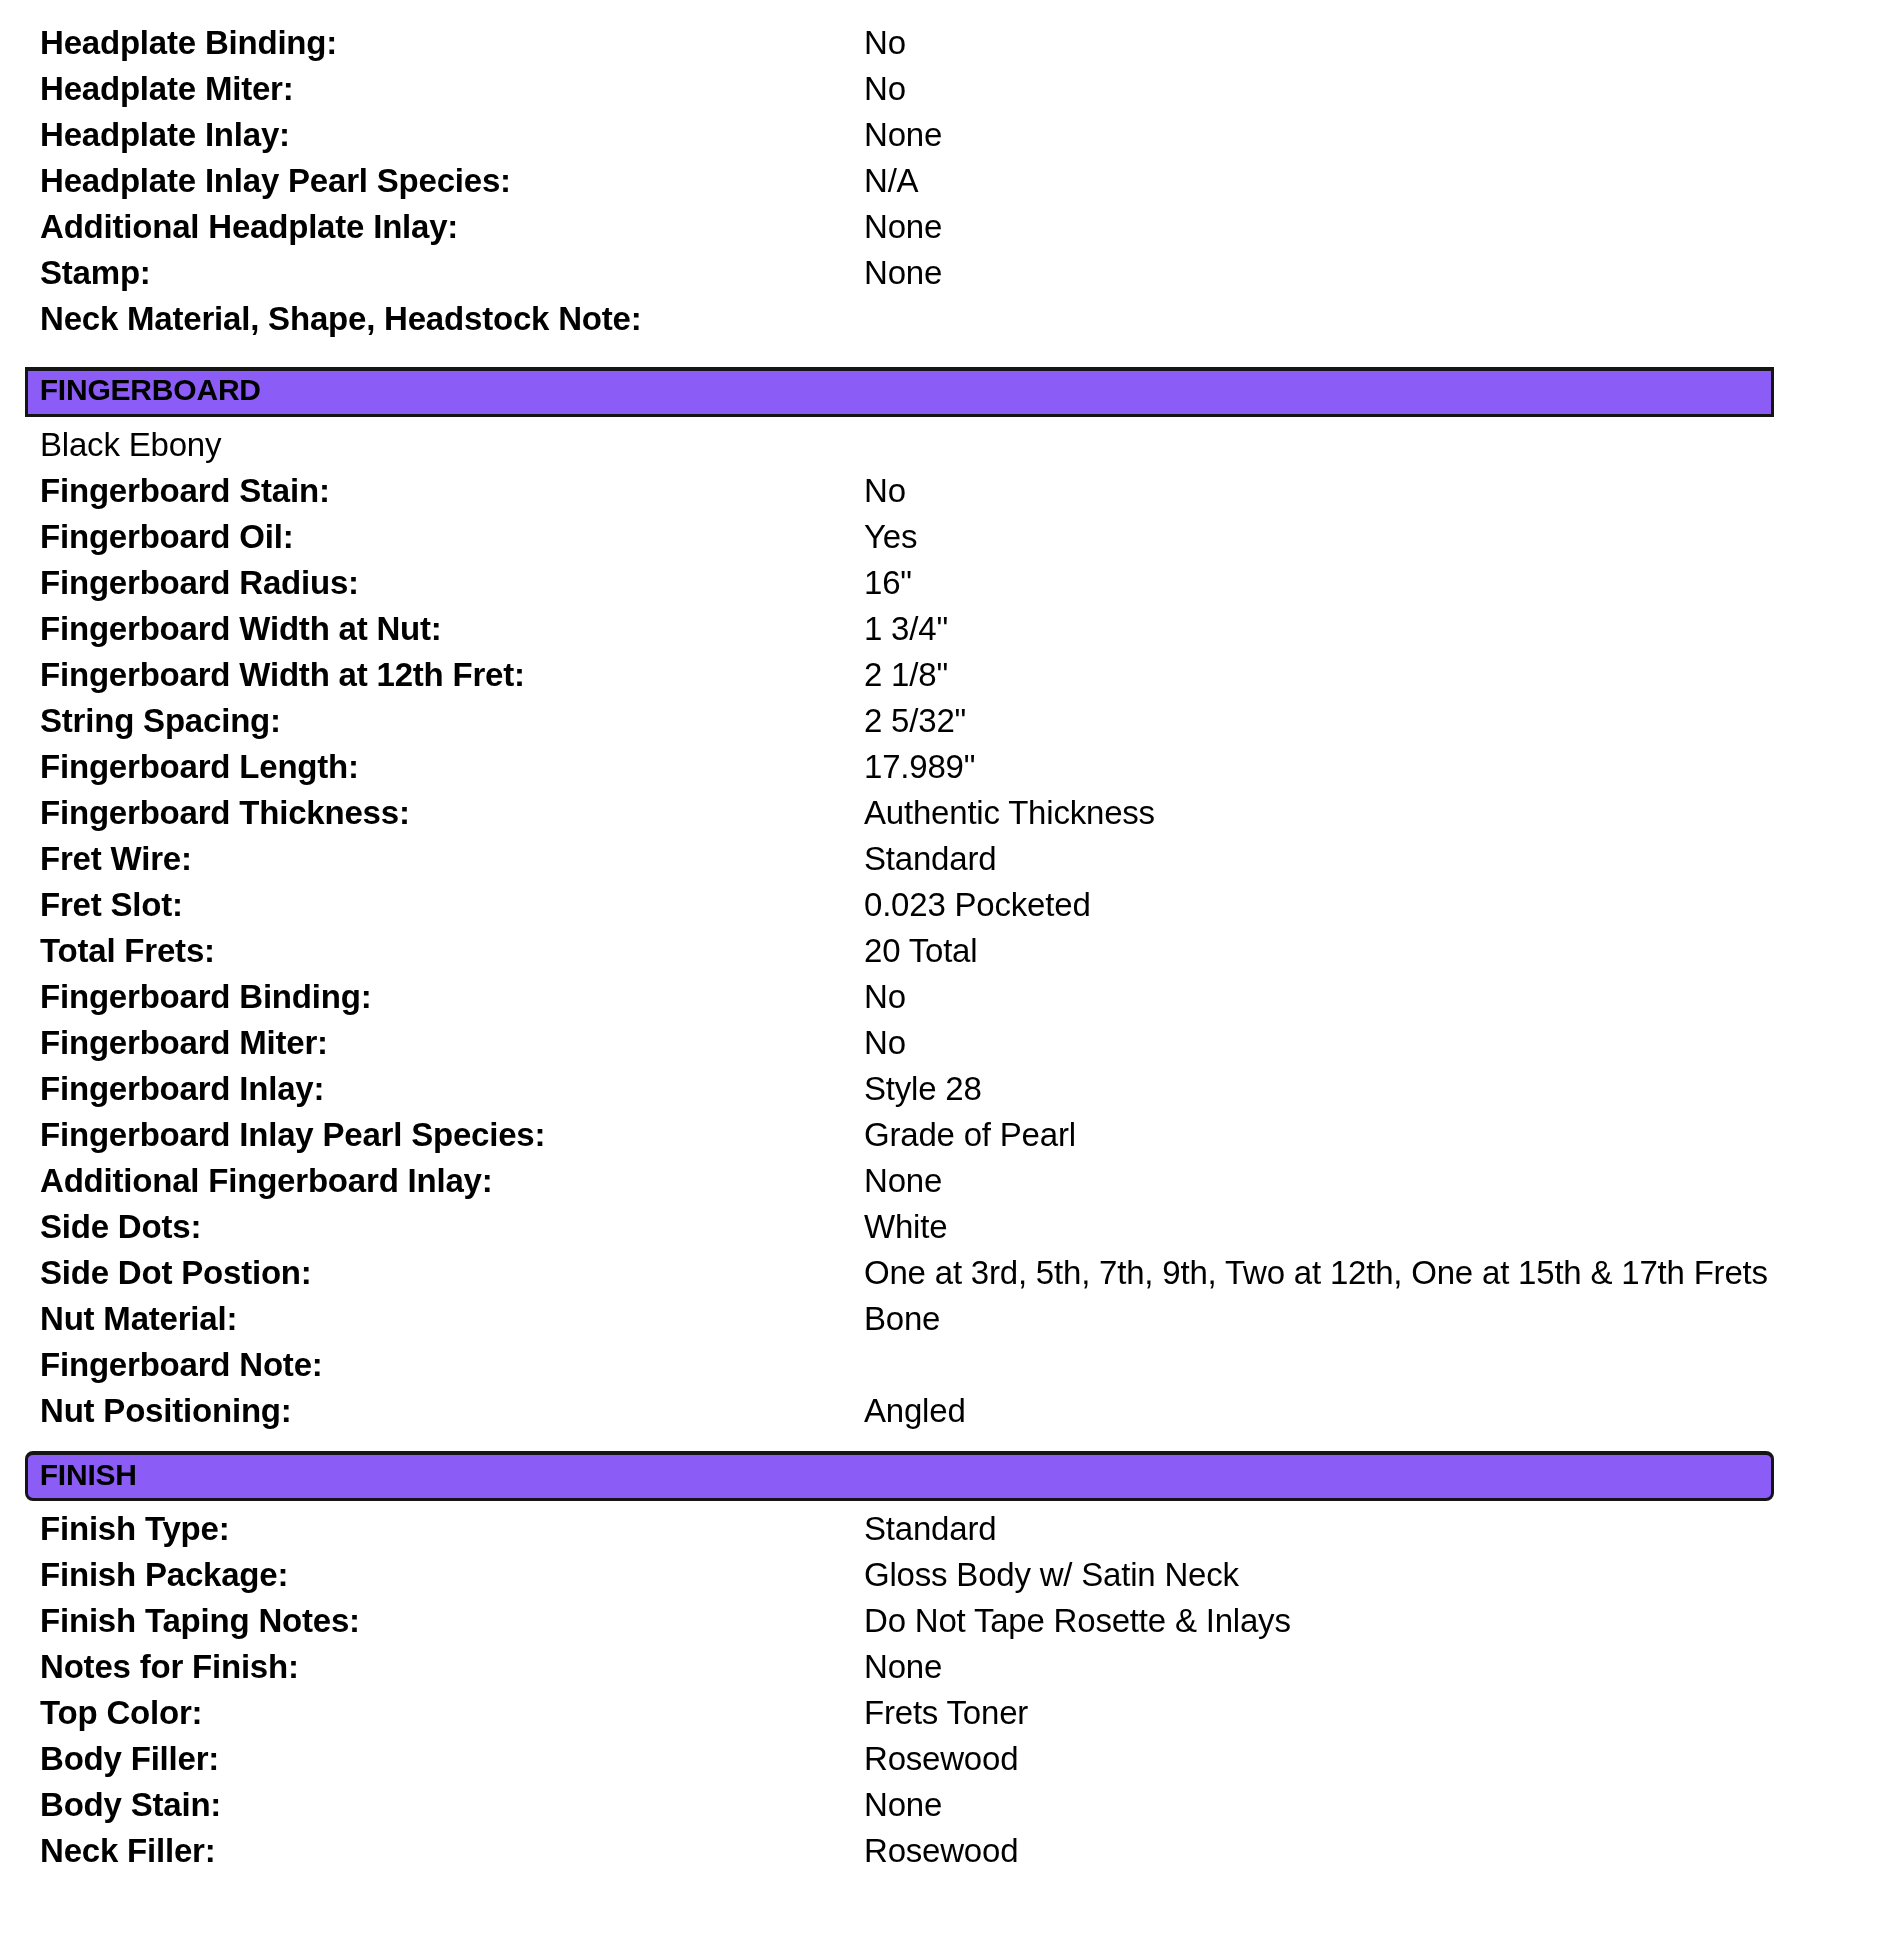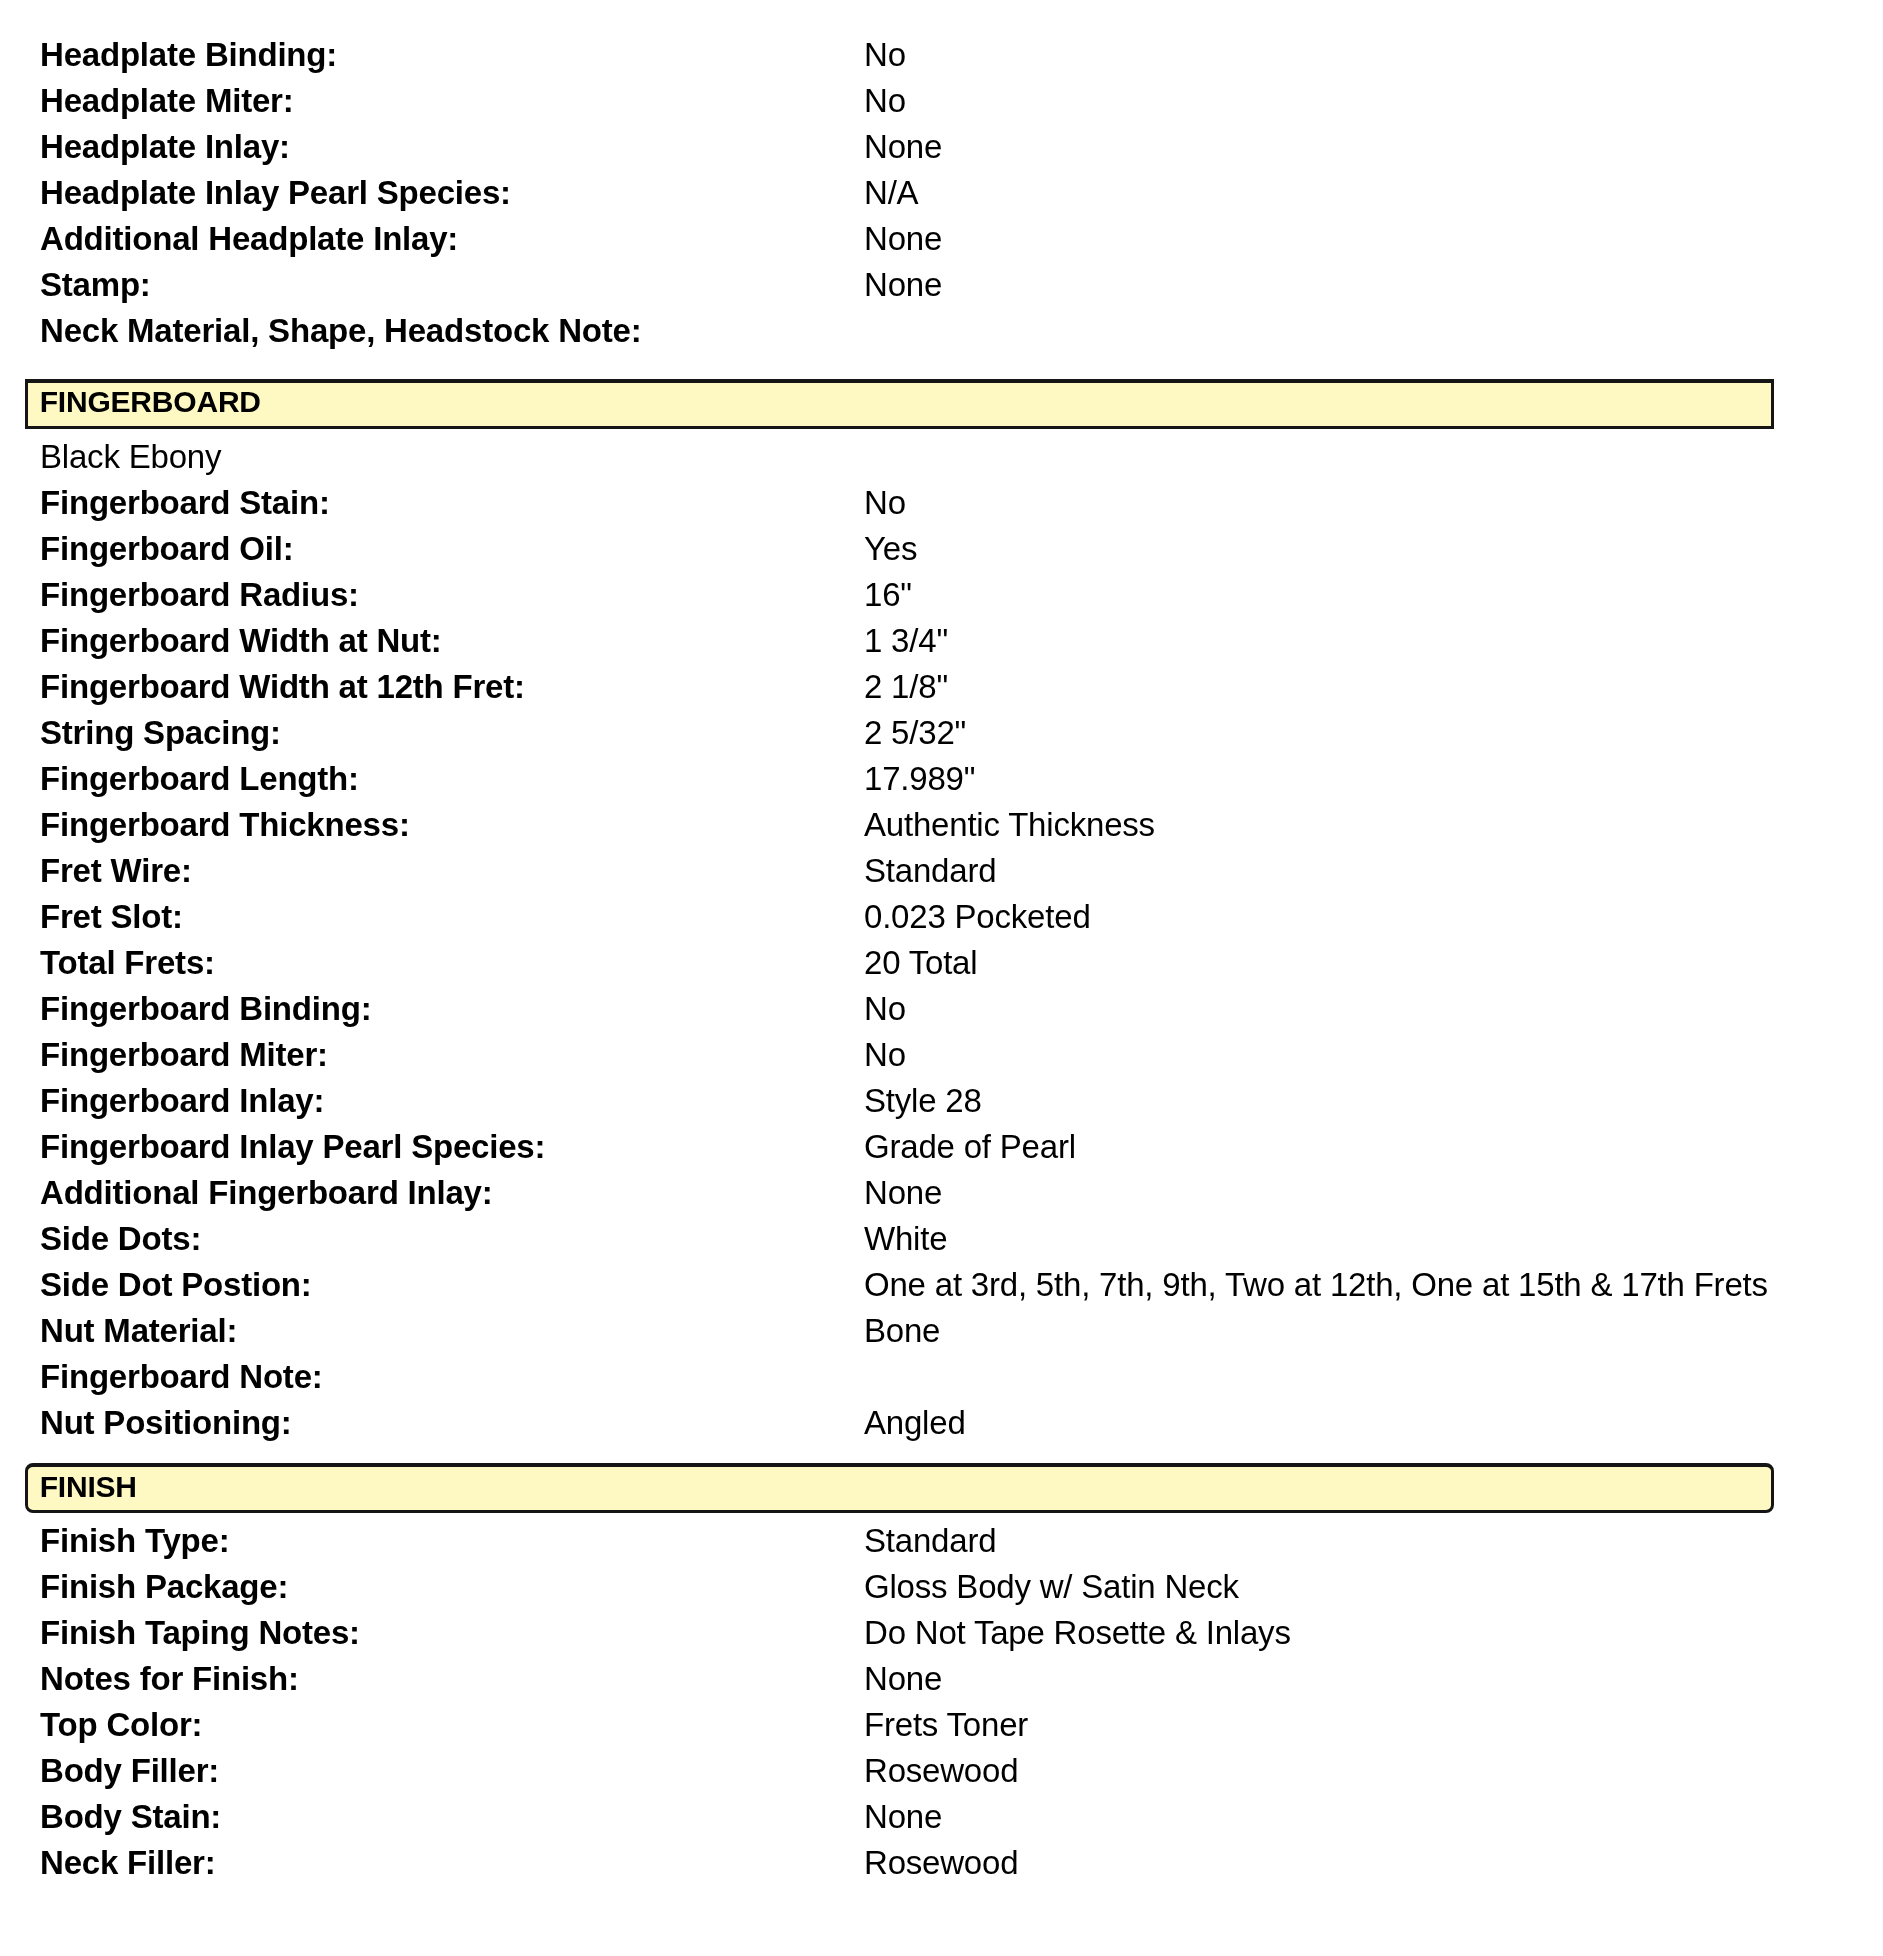--- a/index.html
+++ b/index.html
@@ -8,24 +8,23 @@
     background: #ffffff;
   }
   body {
     width: 1883px;
     height: 1957px;
     overflow: hidden;
     font-family: "Liberation Sans", sans-serif;
     color: #000000;
   }
   .page {
-    padding-top: 4px;
+    padding-top: 20px;
     box-sizing: border-box;
     width: 1790px;
-    margin-top: 28px;
   }
   .spec-rows .row {
     display: flex;
     align-items: baseline;
     line-height: 46px;
     padding-left: 40px;
     white-space: nowrap;
   }
   .spec-rows .label {
     width: 824px;
@@ -37,21 +36,21 @@
   .spec-rows .value {
     font-size: 33px;
     font-weight: normal;
     letter-spacing: -0.2px;
   }
   .section-bar {
     box-sizing: border-box;
     margin: 24.5px 16px 4.7px 25.4px;
     border: 3.8px solid #151515;
     border-top-width: 4.7px;
-    background: #fef9c3;
+    background: #8b5cf6;
     font-size: 30px;
     font-weight: bold;
     line-height: 38px;
     padding: 0.9px 0 4.7px 11.3px;
     letter-spacing: -0.2px;
   }
   .section-bar.finish-bar {
     margin-top: 17px;
     border-radius: 8px;
   }

